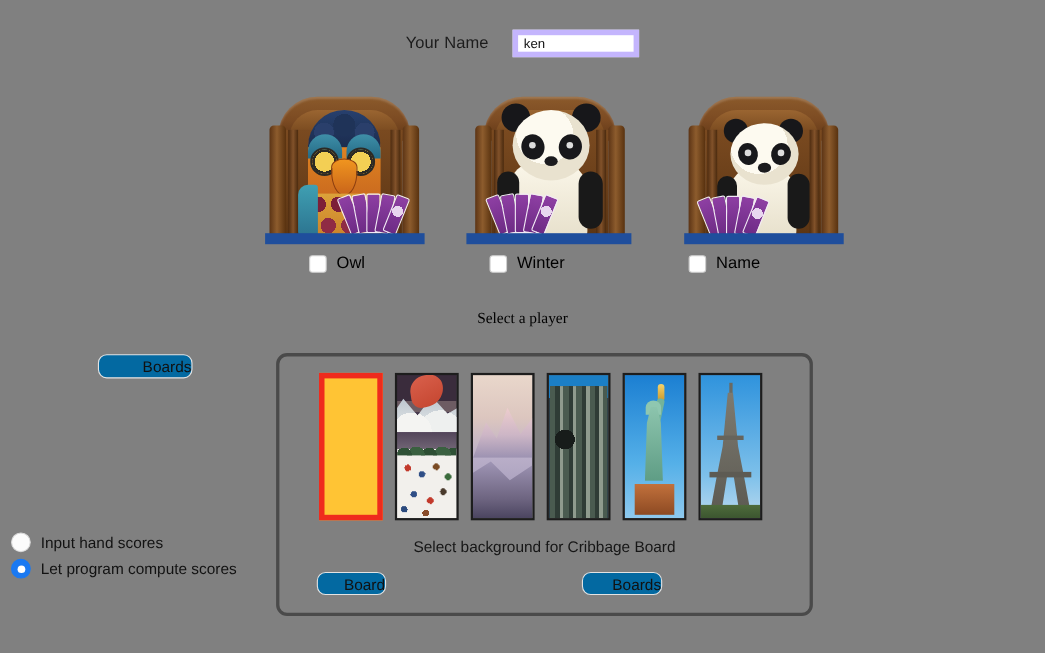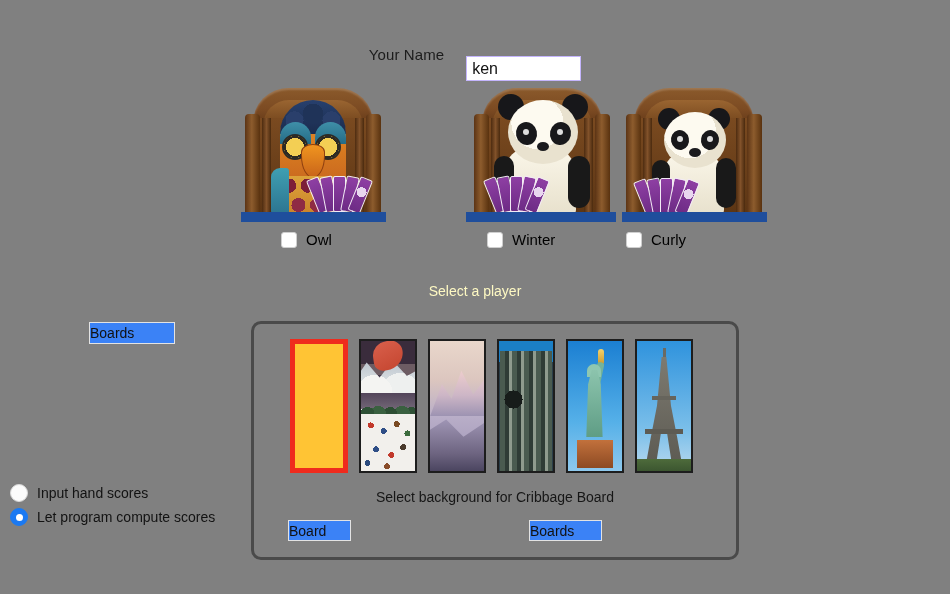--- a/index.html
+++ b/index.html
@@ -14,32 +14,32 @@
   
   .name-row {
     position: absolute; left: 0; top: 27px; width: 950px;
     display: flex; justify-content: center; align-items: center; gap: 22px;
   }
   .name-label {
     font-size: 15px; color: #1c1c1c; letter-spacing: .1px;
   }
   .name-input {
     width: 115px; height: 25px;
-    background: #ffffff; border: 1px solid #c4b5fd;
+    background: #ffffff; border: 5px solid #c4b5fd;
     font-family: "Liberation Sans", sans-serif;
-    font-size: 16px; color: #111; padding: 0 5px; margin-top: 29px;
+    font-size: 12px; color: #111; padding: 0 5px;
   }
 
   
   .players {
     position: absolute; left: 0; top: 84px; width: 950px; height: 175px;
   }
   .player { position: absolute; top: 0; width: 180px; height: 175px; }
   .player.p0 { left: 223px; }
-  .player.p1 { left: 452px; text-decoration: underline; }
+  .player.p1 { left: 410px; text-decoration: underline; }
   .player.p2 { left: 604px; }
 
   .fig-wrap {
     position: absolute; left: 0; top: 0; width: 180px; height: 136px;
     overflow: hidden;
   }
   
   .chair { position: absolute; left: 22px; top: 4px; width: 136px; height: 132px; }
   .chair .crest {
     position: absolute; left: 8px; top: 0; width: 120px; height: 40px;
@@ -185,28 +185,28 @@
   .player.p2 .check-row { padding-left: 22px; }
   .cbox {
     width: 16px; height: 16px; background: #fff;
     border: 1px solid #cfcfcf; border-radius: 3px; flex: none;
   }
   .check-label { font-size: 15px; color: #000000; }
 
   
   .select-player {
     position: absolute; left: 0; top: 283px; width: 950px;
-    text-align: center; font-size: 14px; color: #fef9c3;
+    text-align: center; font-size: 14px; color: #000000; font-family: Liberation Serif, serif;
   }
 
   
   .btn {
-    background: #3b82f6; border: 1px solid #e3e3e3; border-radius: 0;
+    background: #0369a1; border: 1px solid #e3e3e3; border-radius: 8px;
     font-family: "Liberation Sans", sans-serif; font-size: 14px; color: #111;
-    text-align: left; line-height: 21px; cursor: pointer;
+    text-align: right; line-height: 21px; cursor: pointer;
   }
   .boards-btn { position: absolute; left: 89px; top: 322px; width: 86px; height: 22px; }
   .mute-btn   { position: absolute; left: 62px; top: 375px; width: 112px; height: 22px; }
 
   
   .radios { position: absolute; left: 10px; top: 481px; }
   .radio-row { display: flex; align-items: center; gap: 9px; height: 24px; }
   .radio {
     width: 18px; height: 18px; border-radius: 50%;
     background: #fcfcfc; border: 1px solid #d8d8d8; flex: none;
@@ -473,21 +473,21 @@
               <i></i>
               <i></i>
               <i></i>
               <i></i>
           </div>
         </div>
       </div>
       <div class="table-bar"></div>
       <div class="check-row">
         <span class="cbox"></span>
-        <span class="check-label">Curly</span>
+        <span class="check-label">Name</span>
       </div>
     </div>
 
   </div>
 
   <div class="select-player">Select a player</div>
 
   <div class="btn boards-btn">Boards</div>
 
   <div class="radios">

